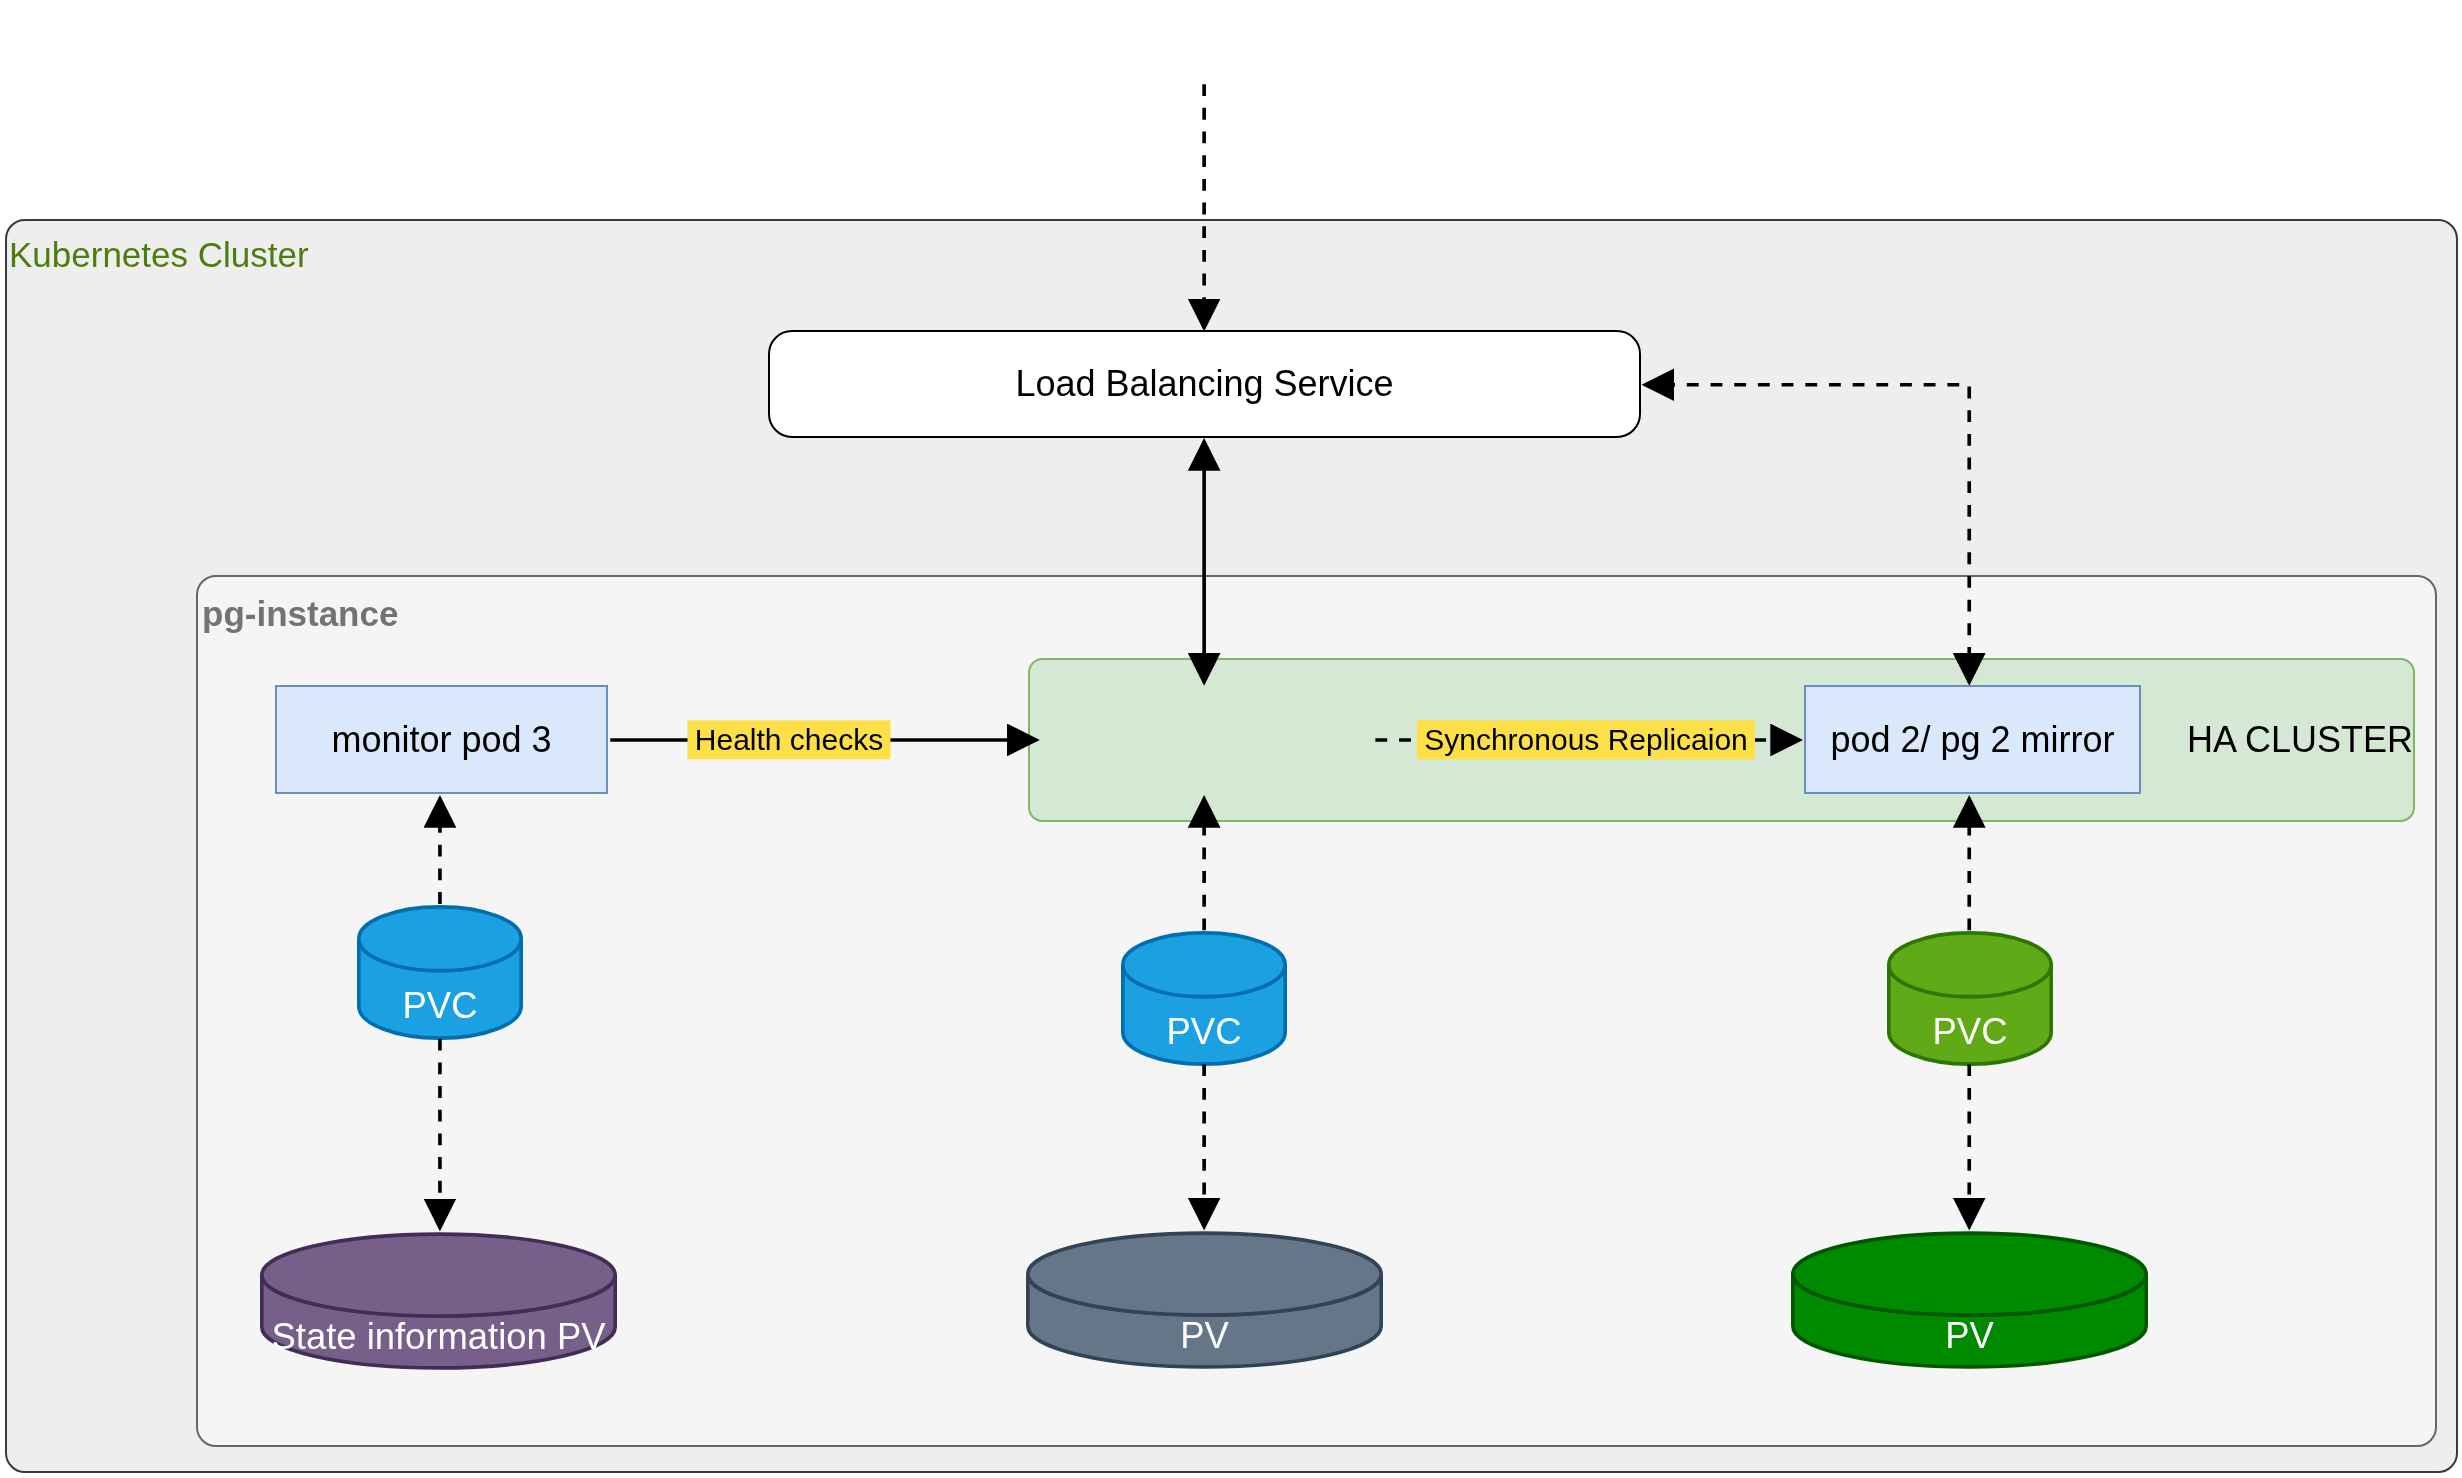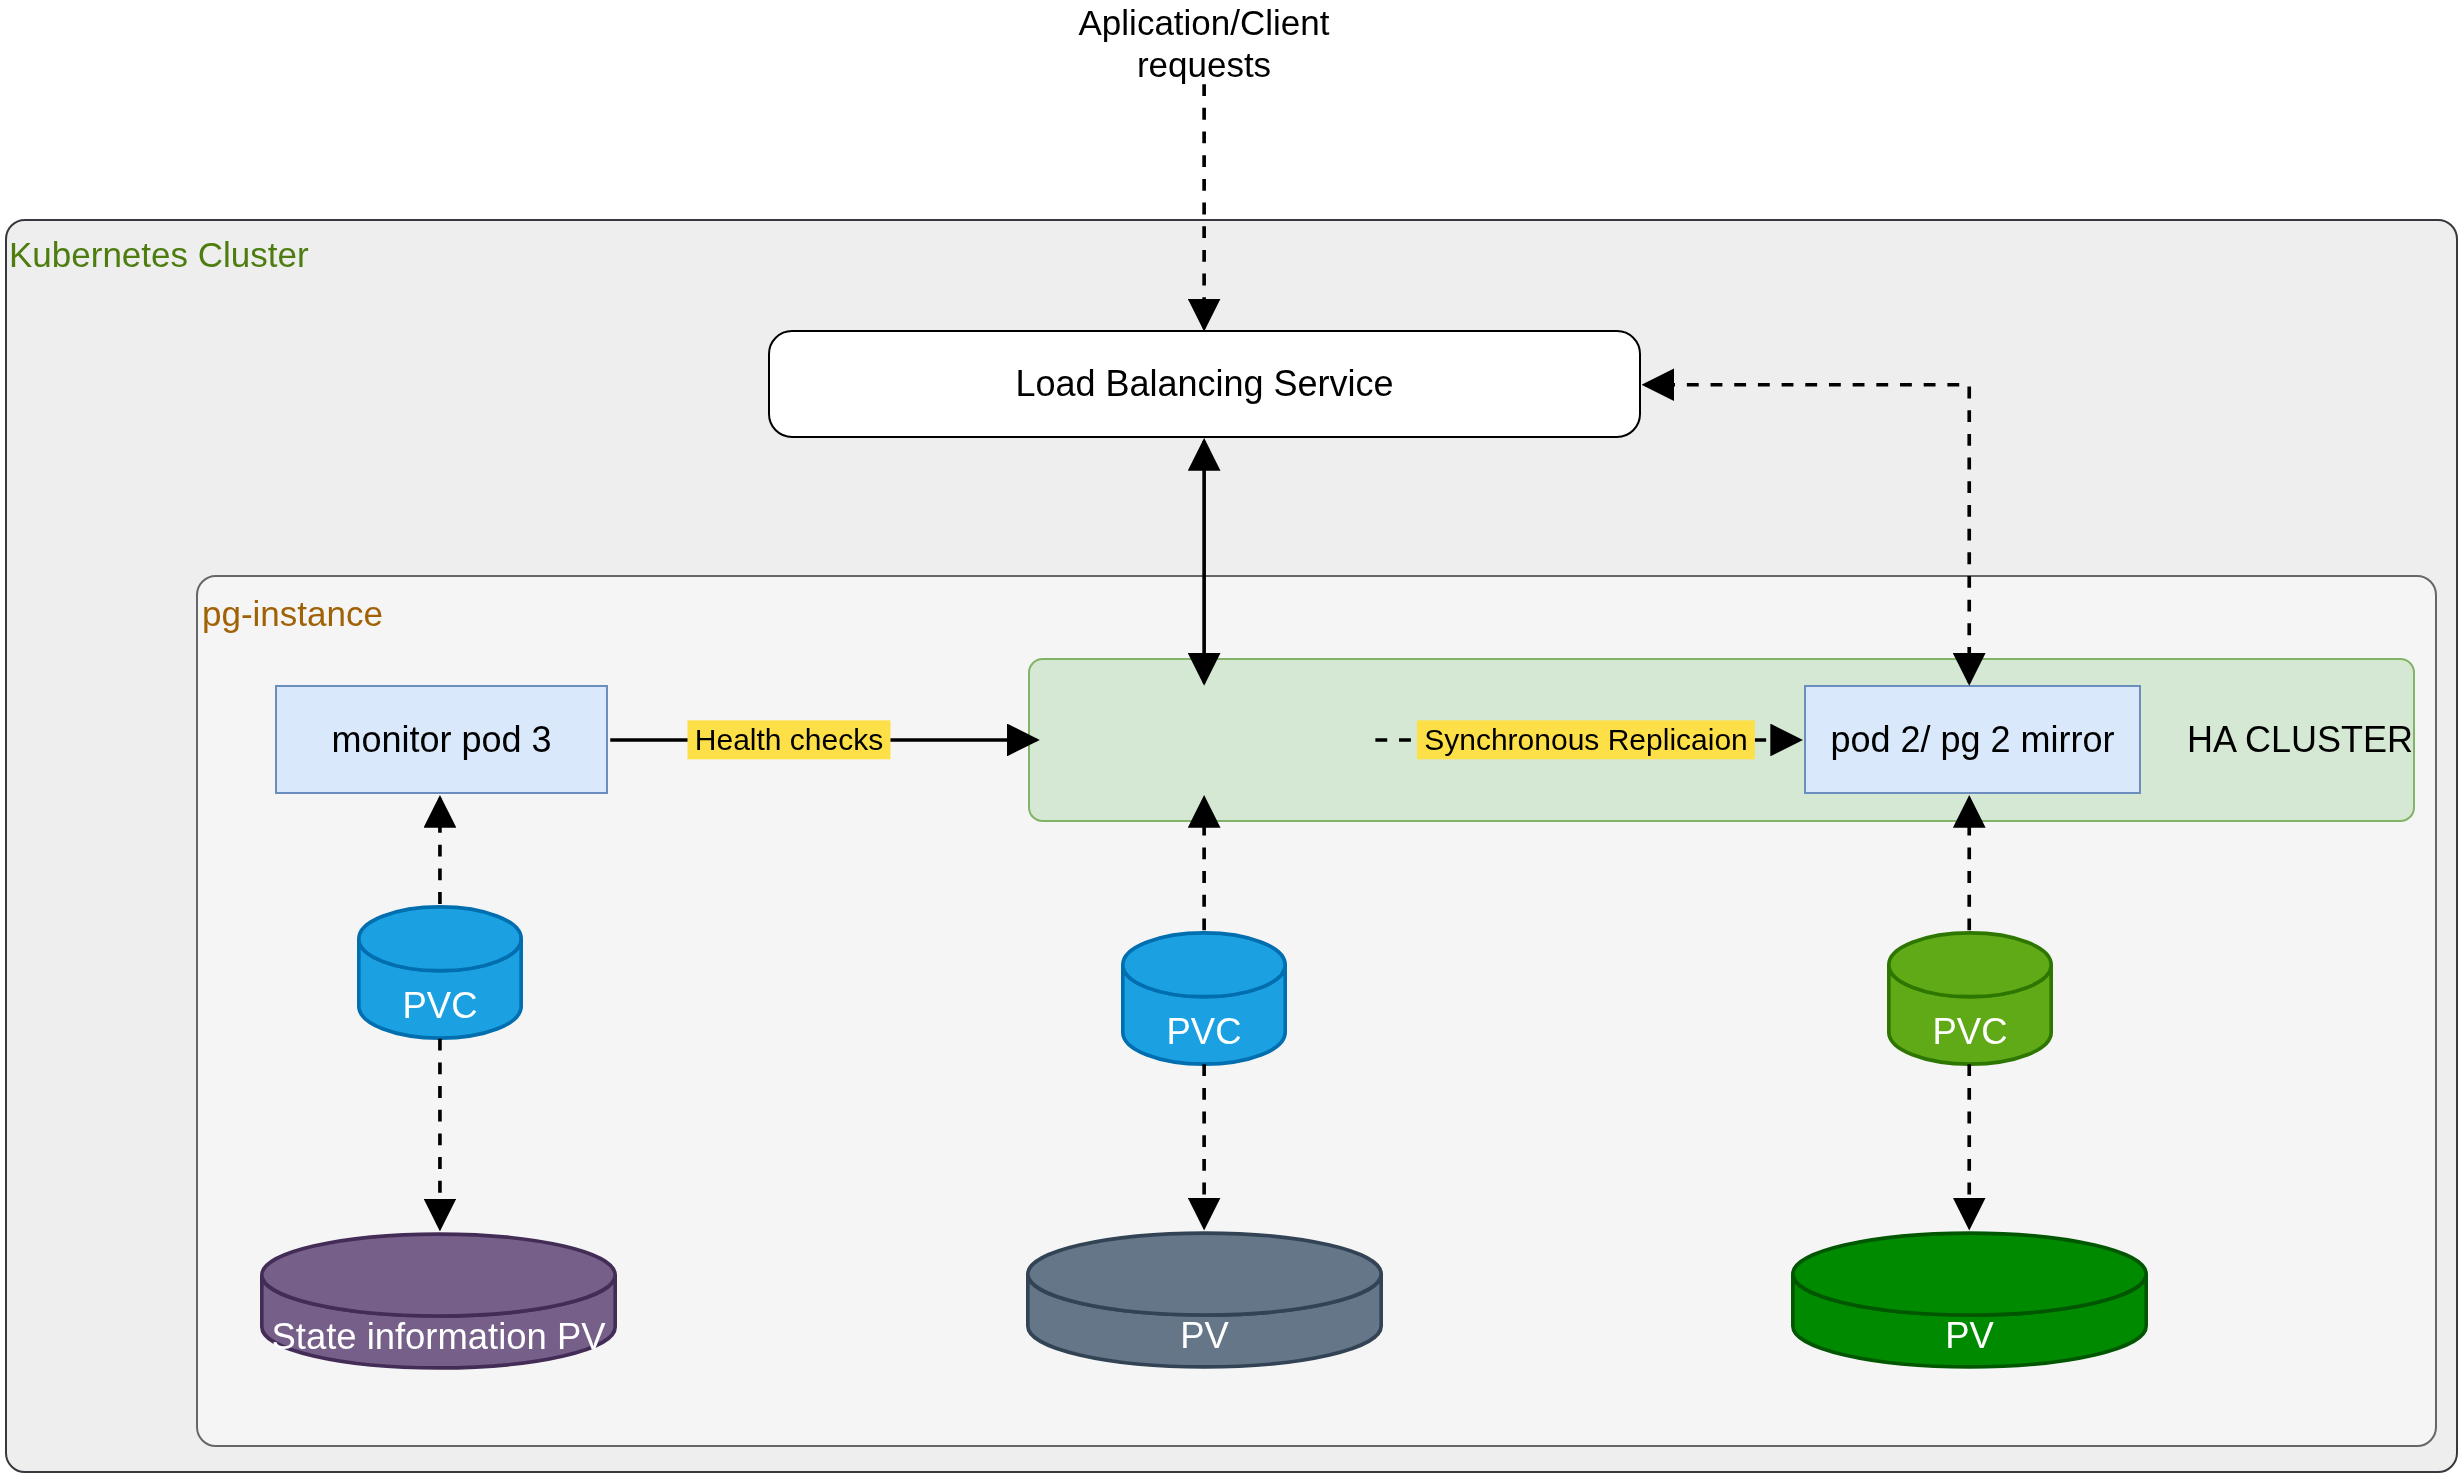--- a/index.html
+++ b/index.html
@@ -7,21 +7,21 @@
     position:relative;width:2462px;height:1479px;overflow:hidden;
     font-family:"Liberation Sans", sans-serif;color:#000;background:#ffffff;
   }
   .abs{position:absolute;}
   
   .k8s-box{left:4.6px;top:219px;width:2453px;height:1254px;background:#eeeeee;
     border:2.7px solid #36393d;border-radius:20px;box-sizing:border-box;z-index:1;}
   .k8s-label{left:9px;top:235px;font-size:35px;color:#4d7c0f;z-index:2;white-space:nowrap;}
   .pg-box{left:196px;top:575px;width:2241px;height:872px;background:#f5f5f5;
     border:2.7px solid #666666;border-radius:20px;box-sizing:border-box;z-index:2;}
-  .pg-label{left:202px;top:594px;font-size:35px;color:#a16207;z-index:3;white-space:nowrap;}
+  .pg-label{left:202px;top:594px;font-size:35px;color:#737373;z-index:3;white-space:nowrap;font-weight:bold;}
   .ha-box{left:1028px;top:658px;width:1387px;height:164px;background:#d5e8d4;
     border:2.7px solid #82b366;border-radius:14.6px;box-sizing:border-box;z-index:3;}
   .ha-label{right:49px;top:740px;transform:translateY(-50%);font-size:36px;z-index:4;white-space:nowrap;margin-left:24px;}
   
   .lb-box{left:768px;top:330px;width:873px;height:108px;background:#ffffff;
     border:2.7px solid #000000;border-radius:24px;box-sizing:border-box;z-index:3;
     display:flex;align-items:center;justify-content:center;font-size:36px;}
   
   .pod{background:#dae8fc;border:2.7px solid #6c8ebf;box-sizing:border-box;z-index:4;
     display:flex;align-items:center;justify-content:center;font-size:36px;text-align:center;}
@@ -48,24 +48,20 @@
 
   <div class="abs k8s-box"></div>
   <div class="abs k8s-label">Kubernetes Cluster</div>
 
   <div class="abs pg-box"></div>
   <div class="abs pg-label">pg-instance</div>
 
   <div class="abs ha-box"></div>
   <div class="abs ha-label">HA CLUSTER</div>
 
-  <div class="abs client-label">
-    <div>Aplication/Client</div>
-    <div>requests</div>
-  </div>
 
   <div class="abs lb-box">
     <span>Load Balancing Service</span>
   </div>
 
   <div class="abs pod pod-monitor">
     <span>monitor pod 3</span>
   </div>
   <div class="abs pod pod-mirror">
     <span>pod 2/ pg 2 mirror</span>

